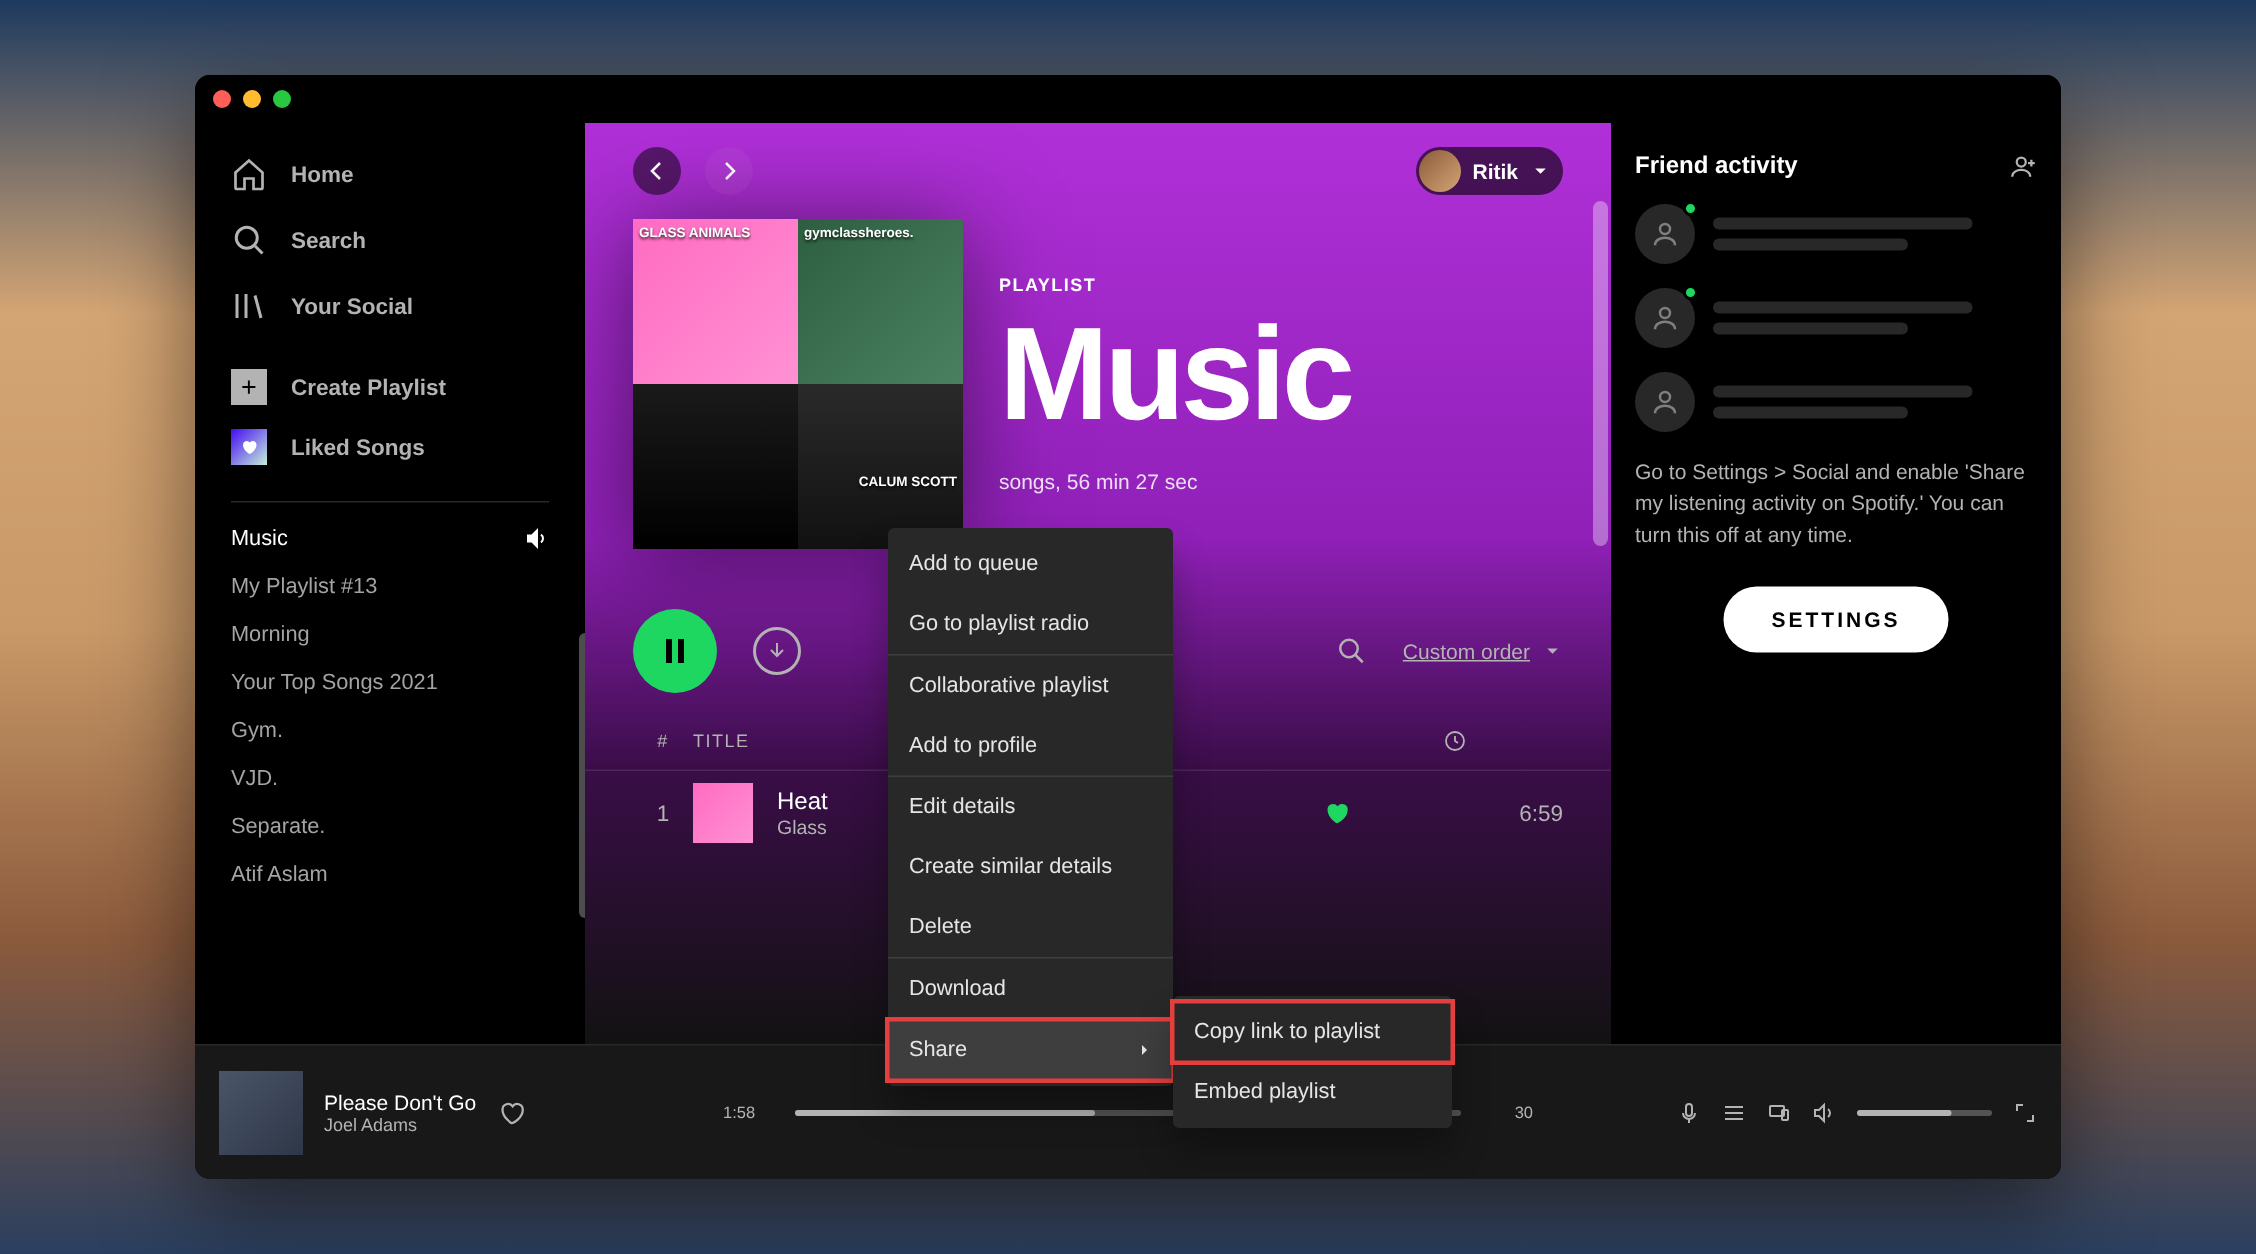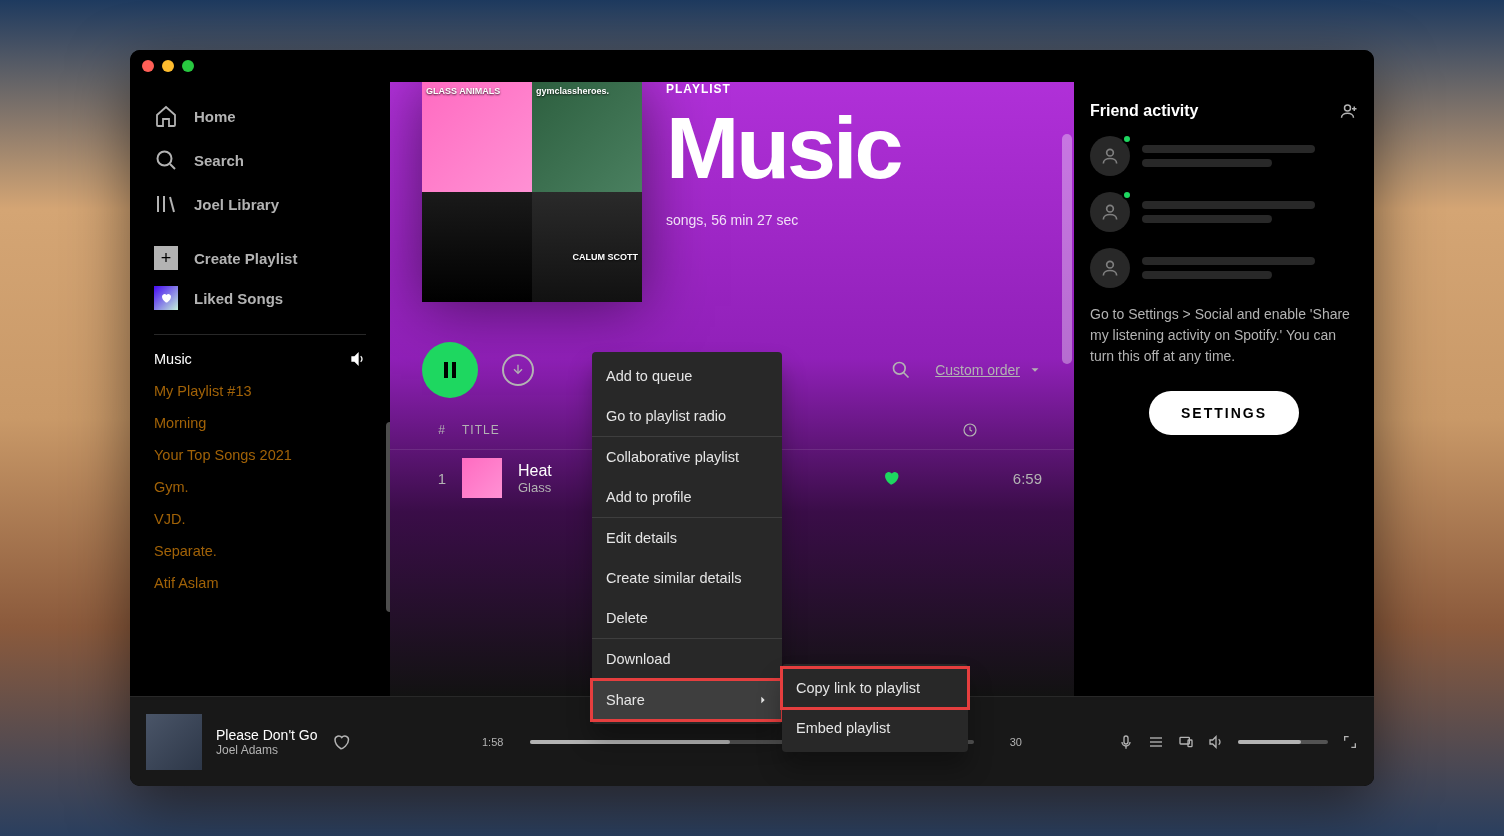--- a/index.html
+++ b/index.html
@@ -14,33 +14,33 @@
 .sidebar { width: 260px; background: #000; padding: 8px 8px 0 8px; display: flex; flex-direction: column; color: #b3b3b3; position: relative; }
 .nav-section { padding: 4px 16px; }
 .nav-item { display: flex; align-items: center; gap: 16px; padding: 10px 0; font-size: 15px; font-weight: 700; color: #b3b3b3; cursor: pointer; }
 .nav-icon { width: 24px; height: 24px; display: inline-flex; align-items: center; justify-content: center; }
 .create-section { padding: 8px 16px; }
 .create-item { display: flex; align-items: center; gap: 16px; padding: 8px 0; font-size: 15px; font-weight: 700; color: #b3b3b3; cursor: pointer; }
 .create-icon { width: 24px; height: 24px; background: #b3b3b3; display: flex; align-items: center; justify-content: center; color: #000; font-size: 18px; font-weight: 400; }
 .liked-icon { width: 24px; height: 24px; background: linear-gradient(135deg, #450af5, #c4efd9); display: flex; align-items: center; justify-content: center; }
 .divider { height: 1px; background: #282828; margin: 8px 16px; }
 .playlist-list { padding: 0 16px; flex: 1; overflow: hidden; }
-.playlist-item { padding: 8px 0; font-size: 14.5px; color: #a16207; cursor: pointer; display: flex; justify-content: space-between; align-items: center; }
+.playlist-item { padding: 8px 0; font-size: 14.5px; color: #a3a3a3; cursor: pointer; display: flex; justify-content: space-between; align-items: center; }
 .playlist-item.active { color: #fff; }
 .speaker-icon { width: 16px; height: 16px; }
 .sidebar-scroll { position: absolute; right: -4px; top: 340px; width: 8px; height: 190px; background: #4d4d4d; border-radius: 4px; }
 .content { flex: 1; background: linear-gradient(180deg, #b030d8 0%, #9020b8 45%, #3a0d48 70%, #121212 100%); display: flex; flex-direction: column; overflow: hidden; position: relative; }
 .top-bar { height: 64px; display: flex; align-items: center; justify-content: space-between; padding: 0 32px; }
 .nav-arrows { display: flex; gap: 16px; }
 .nav-arrow { width: 32px; height: 32px; border-radius: 50%; background: rgba(0,0,0,0.5); display: flex; align-items: center; justify-content: center; cursor: pointer; color: #fff; }
 .nav-arrow.fwd { background: rgba(178,60,214,0.7); }
 .user-pill { display: flex; align-items: center; gap: 8px; background: rgba(0,0,0,0.6); border-radius: 23px; padding: 2px 8px 2px 2px; cursor: pointer; }
 .avatar { width: 28px; height: 28px; border-radius: 50%; background: linear-gradient(135deg,#8b5a3c,#d4a574); }
 .user-name { color: #fff; font-size: 14px; font-weight: 700; }
-.playlist-header { display: flex; padding: 0 32px 24px 32px; gap: 24px; align-items: flex-start; }
+.playlist-header { display: flex; padding: 0 32px 24px 32px; gap: 24px; align-items: center; }
 .cover-grid { width: 220px; height: 220px; display: grid; grid-template-columns: 1fr 1fr; grid-template-rows: 1fr 1fr; box-shadow: 0 4px 60px rgba(0,0,0,0.5); }
 .cover-cell { background: #333; overflow: hidden; position: relative; }
 .cover-cell.c1 { background: linear-gradient(135deg,#ff6bc1,#ff91d4); }
 .cover-cell.c2 { background: linear-gradient(135deg,#2d5f3f,#4a8060); }
 .cover-cell.c3 { background: linear-gradient(180deg,#1a1a1a,#000); }
 .cover-cell.c4 { background: linear-gradient(180deg,#2a2a2a,#111); }
 .cover-text { position: absolute; top: 4px; left: 4px; font-size: 9px; color: #fff; font-weight: 700; text-shadow: 0 1px 2px rgba(0,0,0,0.8); }
 .playlist-info { flex: 1; color: #fff; }
 .pl-label { font-size: 12px; font-weight: 700; letter-spacing: 1px; }
 .pl-title { font-size: 88px; font-weight: 900; line-height: 1; margin: 8px 0 20px 0; letter-spacing: -3px; }
@@ -130,21 +130,21 @@
           <span>Search</span>
         </div>
         <div class="nav-item">
           <span class="nav-icon">
             <svg width="24" height="24" viewBox="0 0 24 24" fill="none" stroke="currentColor" stroke-width="2">
                 <line x1="4" y1="4" x2="4" y2="20"></line>
                 <line x1="10" y1="4" x2="10" y2="20"></line>
                 <line x1="16" y1="5" x2="20" y2="20"></line>
               </svg>
           </span>
-          <span>Joel Library</span>
+          <span>Your Social</span>
         </div>
       </div>
       <div class="create-section">
         <div class="create-item">
           <span class="create-icon">+</span>
           <span>Create Playlist</span>
         </div>
         <div class="create-item">
           <span class="liked-icon">
             <svg width="12" height="12" viewBox="0 0 24 24" fill="#fff">
@@ -184,20 +184,41 @@
             <span>Separate.</span>
           </div>
         <div class="playlist-item">
             <span>Atif Aslam</span>
           </div>
       </div>
       <div class="sidebar-scroll"></div>
     </div>
 
     <div class="content">
+      <div class="top-bar">
+        <div class="nav-arrows">
+          <div class="nav-arrow">
+            <svg width="16" height="16" viewBox="0 0 24 24" fill="none" stroke="#fff" stroke-width="2.5">
+                <polyline points="15,4 7,12 15,20"></polyline>
+              </svg>
+          </div>
+          <div class="nav-arrow fwd">
+            <svg width="16" height="16" viewBox="0 0 24 24" fill="none" stroke="#fff" stroke-width="2.5">
+                <polyline points="9,4 17,12 9,20"></polyline>
+              </svg>
+          </div>
+        </div>
+        <div class="user-pill">
+          <div class="avatar"></div>
+          <span class="user-name">Ritik</span>
+          <svg width="14" height="14" viewBox="0 0 24 24" fill="#fff">
+              <path d="M6 9l6 6 6-6z"></path>
+            </svg>
+        </div>
+      </div>
 
       <div class="playlist-header">
         <div class="cover-grid">
           <div class="cover-cell c1">
               <div class="cover-text">GLASS ANIMALS</div>
             </div>
           <div class="cover-cell c2">
               <div class="cover-text">gymclassheroes.</div>
             </div>
           <div class="cover-cell c3"></div>

